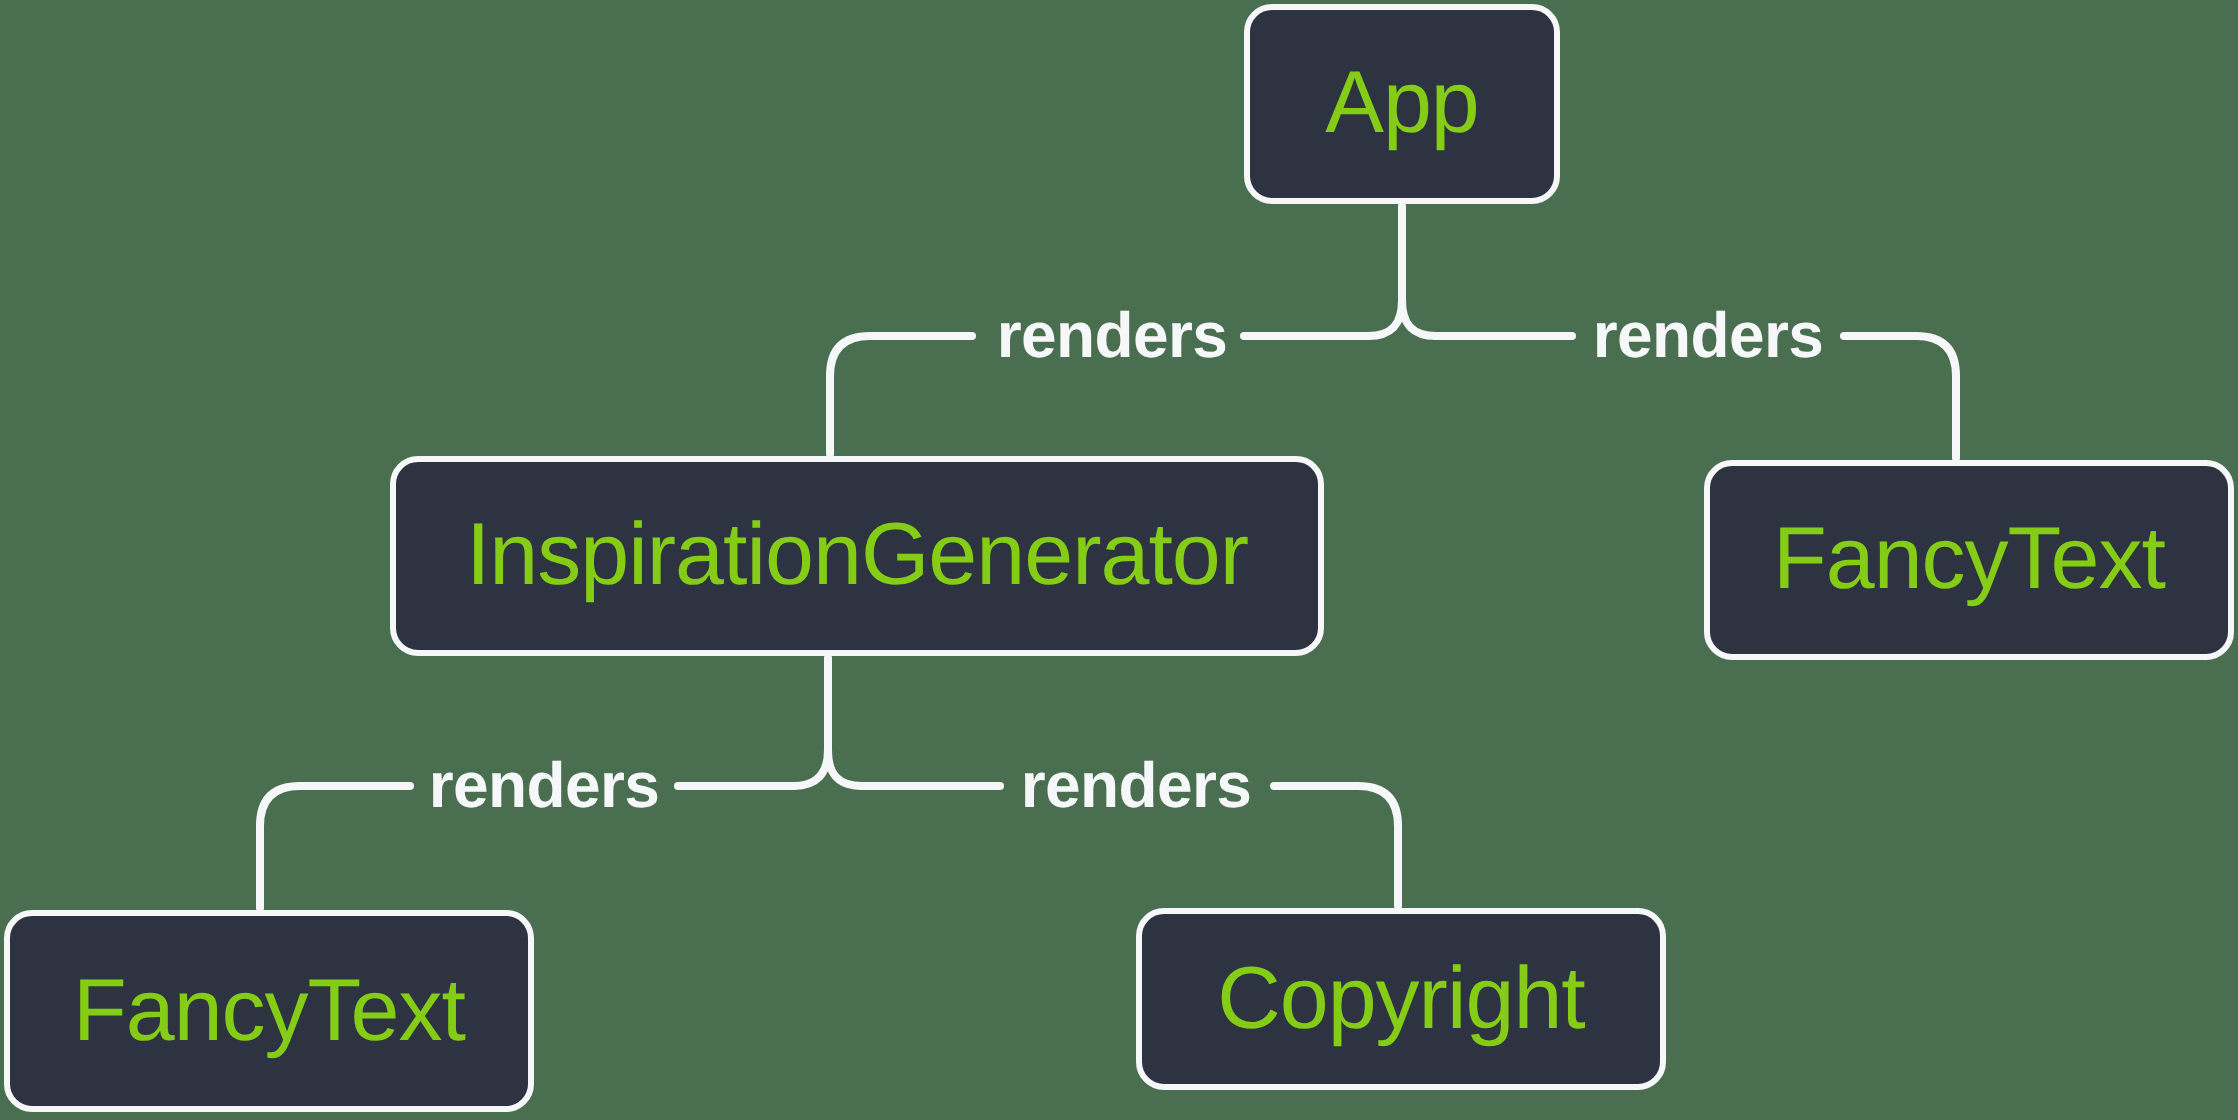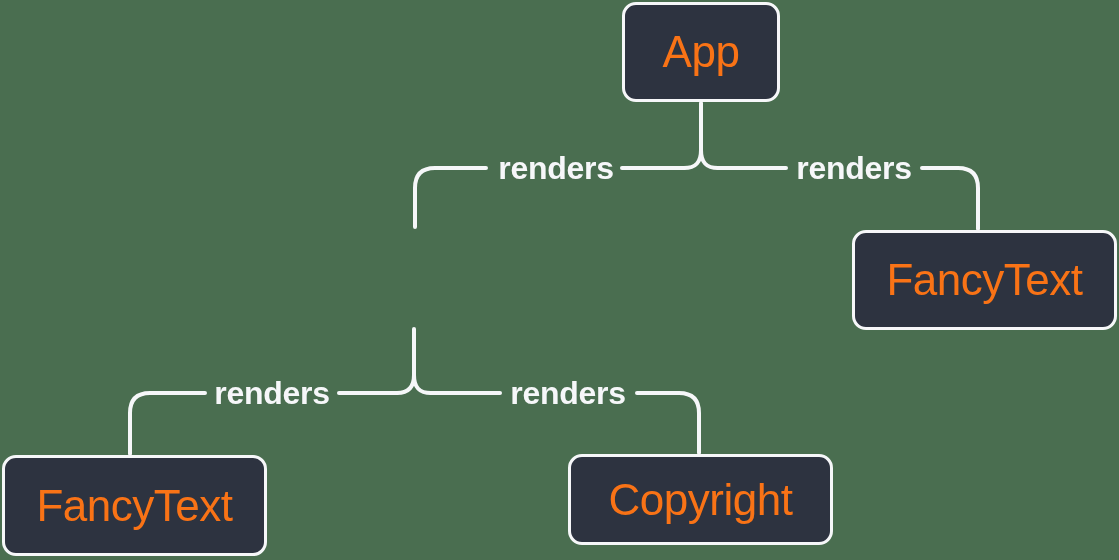--- a/index.html
+++ b/index.html
@@ -25,21 +25,21 @@
     fill: none;
     stroke: #f6f7f9;
     stroke-width: 4;
     stroke-linecap: round;
   }
   .node {
     position: absolute;
     background: #2d3340;
     border: 3.5px solid #f6f7f9;
     border-radius: 14px;
-    color: #f97316;
+    color: #84cc16;
     display: flex;
     align-items: center;
     justify-content: center;
     font-size: 44px;
     font-weight: 400;
     letter-spacing: -0.5px;
     box-sizing: border-box;
     white-space: nowrap;
   }
   .node-app                  { left: 622px; top: 2px;   width: 158px; height: 100px; }
@@ -84,20 +84,23 @@
     <path d="M 205 393 L 150 393 Q 130 393 130 413 L 130 454"></path>
 
     <path d="M 431 393 L 500 393"></path>
     <path d="M 637 393 L 679 393 Q 699 393 699 413 L 699 453"></path>
   </svg>
 
   <div class="node node-app">
     <span>App</span>
   </div>
 
+  <div class="node node-inspiration">
+    <span>InspirationGenerator</span>
+  </div>
 
   <div class="node node-fancytext-right">
     <span>FancyText</span>
   </div>
 
   <div class="node node-fancytext-left">
     <span>FancyText</span>
   </div>
 
   <div class="node node-copyright">

